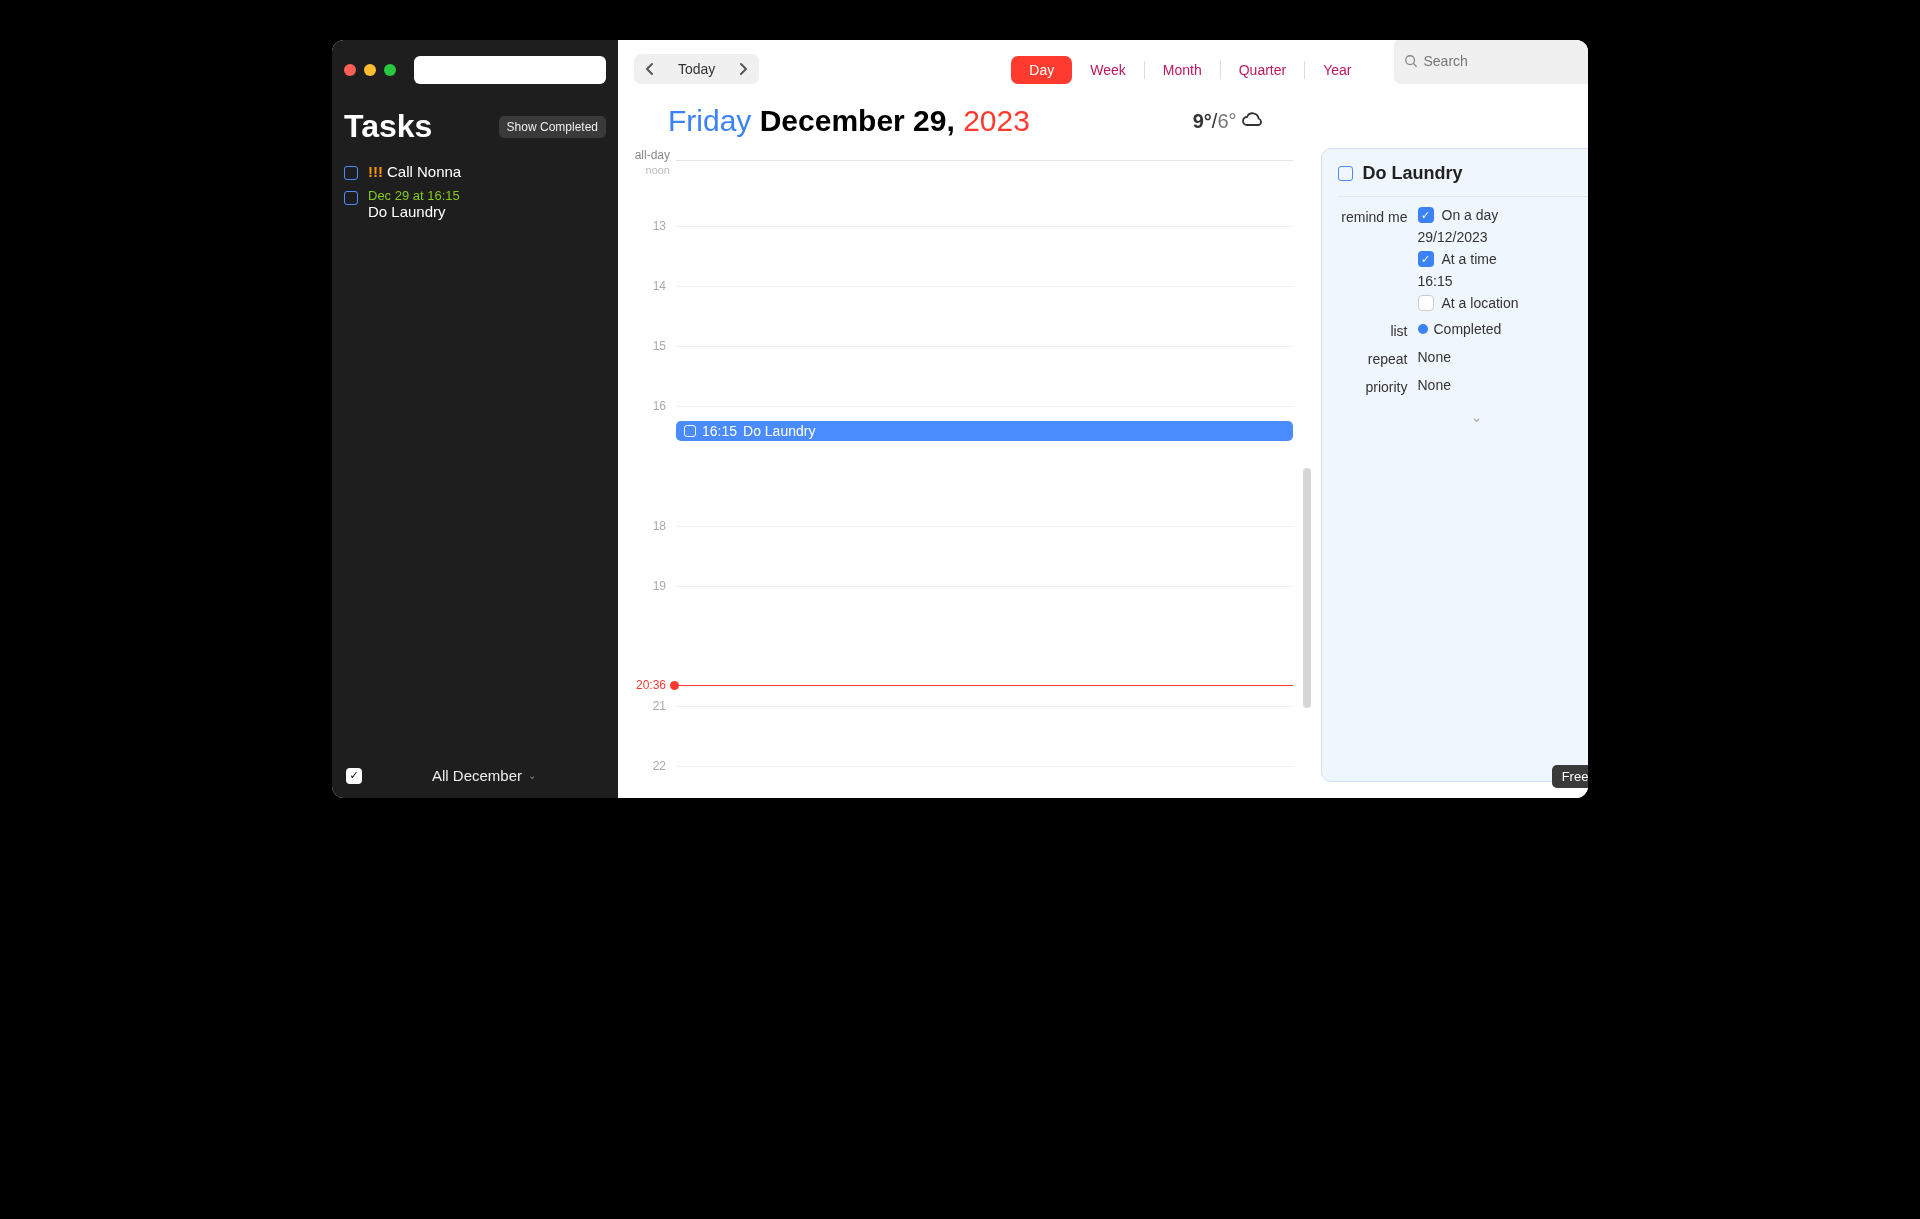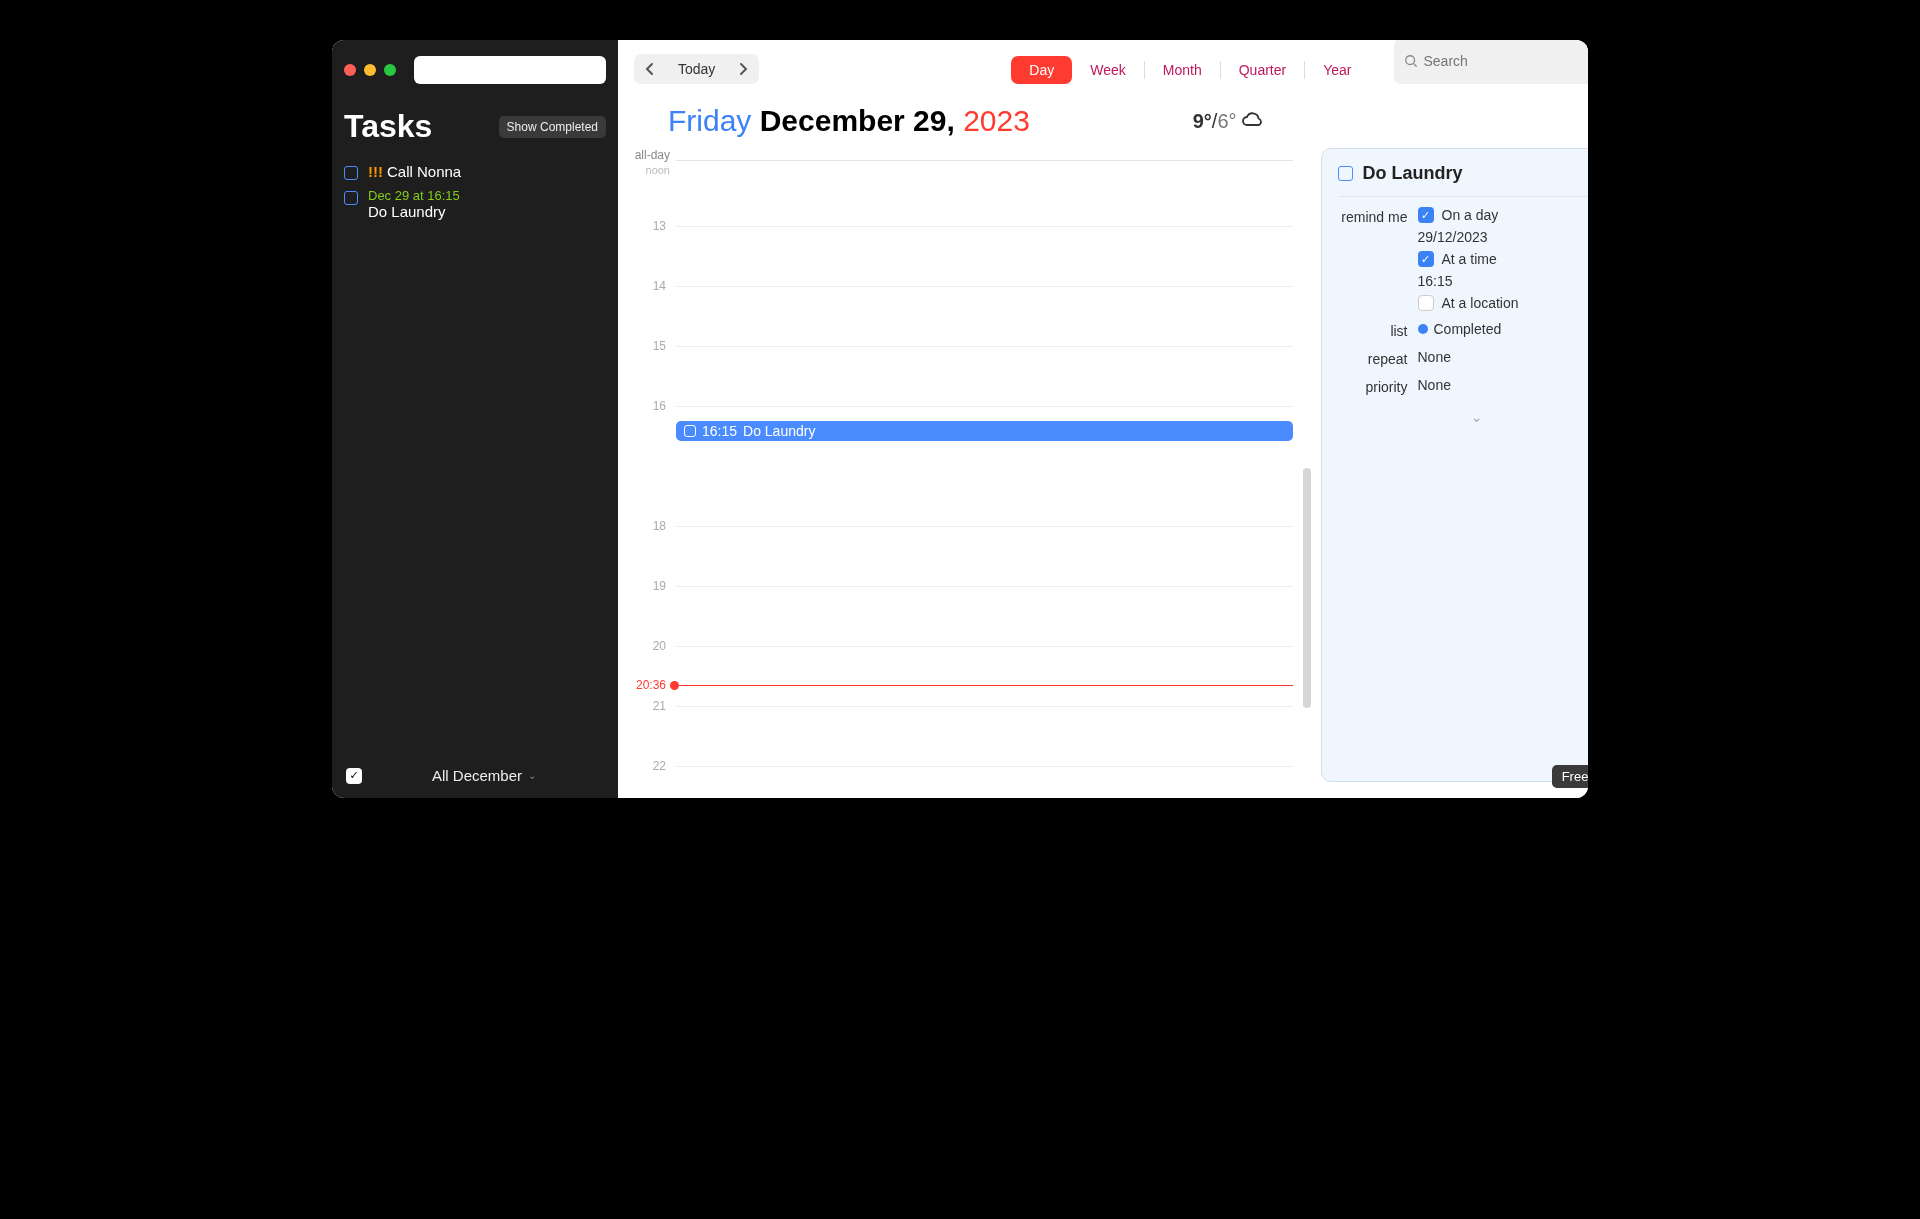--- a/index.html
+++ b/index.html
@@ -628,24 +628,20 @@
           <div class="hour-row" style="top:236px">
             <div class="hour-label">16</div>
             <div class="hour-line"></div>
           </div>
           <div class="hour-row" style="top:356px">
             <div class="hour-label">18</div>
             <div class="hour-line"></div>
           </div>
           <div class="hour-row" style="top:416px">
             <div class="hour-label">19</div>
-            <div class="hour-line"></div>
-          </div>
-          <div class="hour-row" style="top:476px">
-            <div class="hour-label">20</div>
             <div class="hour-line"></div>
           </div>
           <div class="hour-row" style="top:536px">
             <div class="hour-label">21</div>
             <div class="hour-line"></div>
           </div>
           <div class="hour-row" style="top:596px">
             <div class="hour-label">22</div>
             <div class="hour-line"></div>
           </div>

